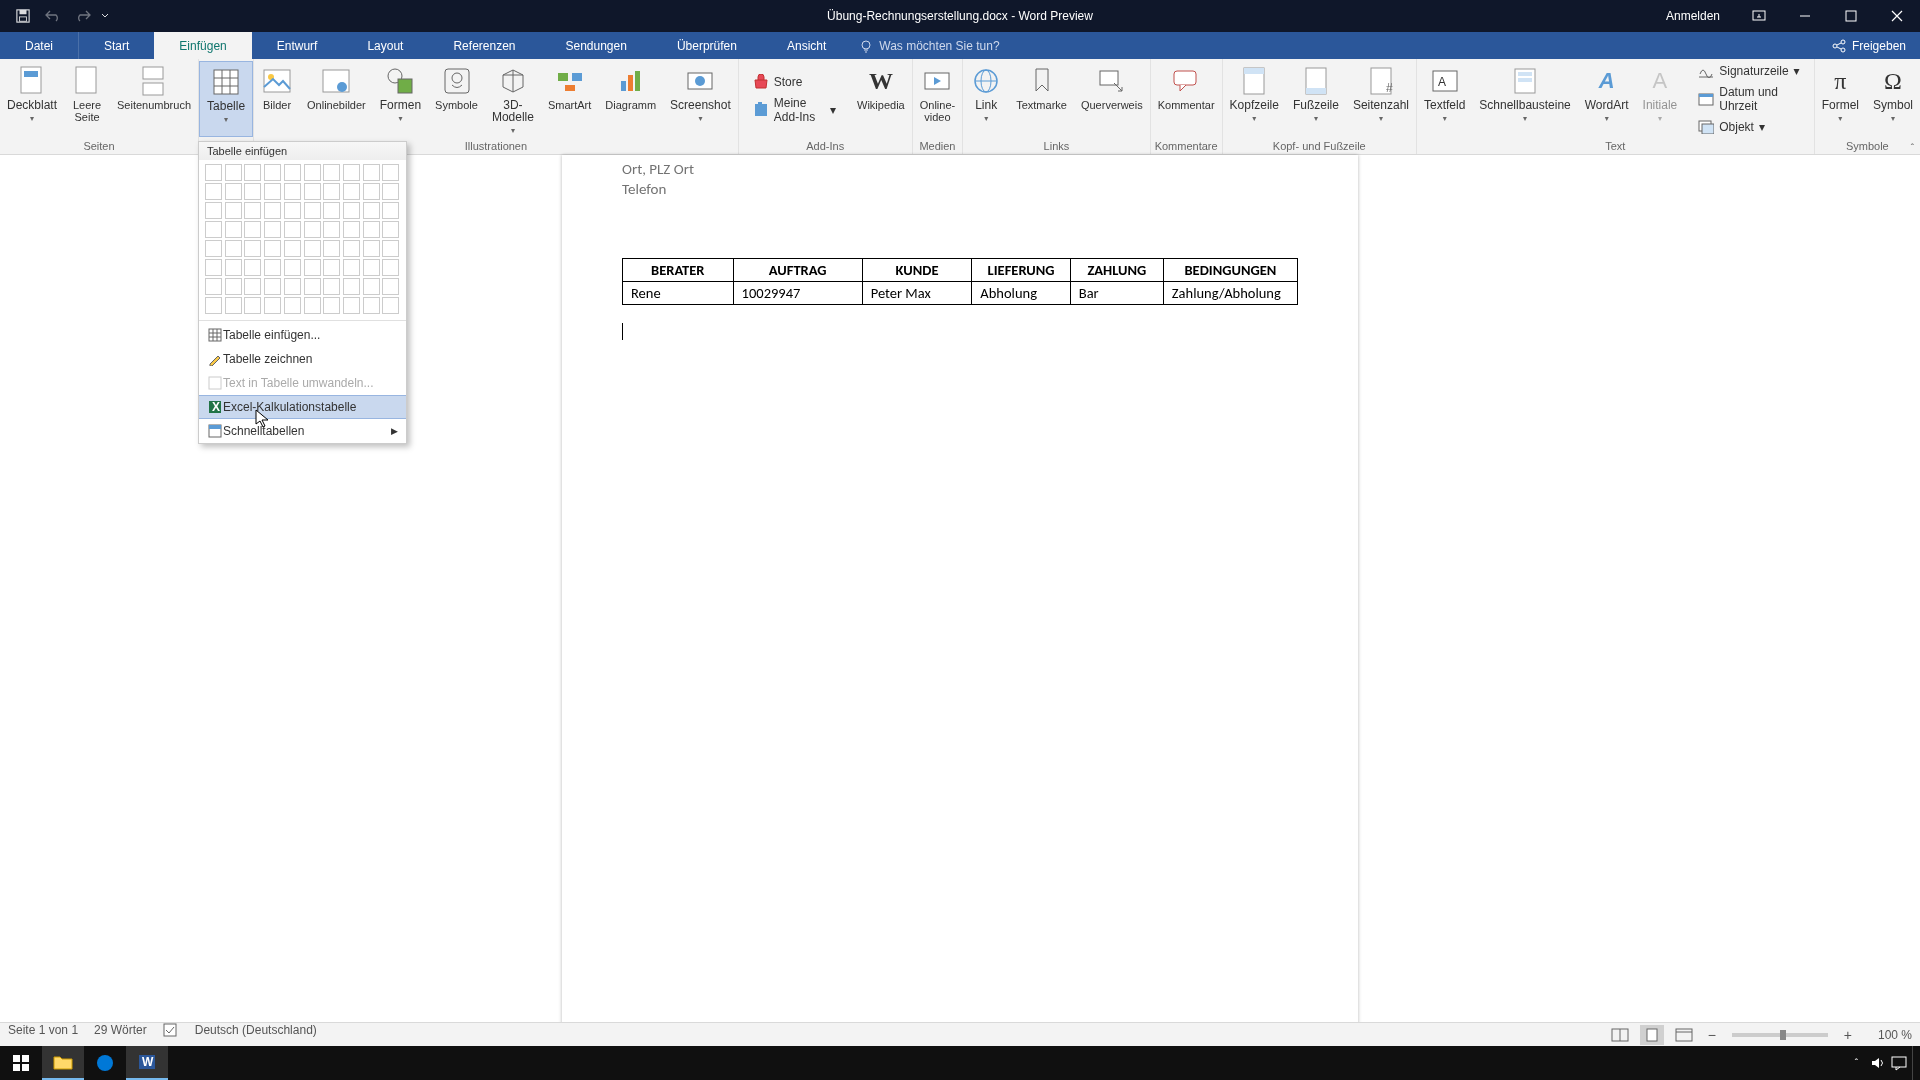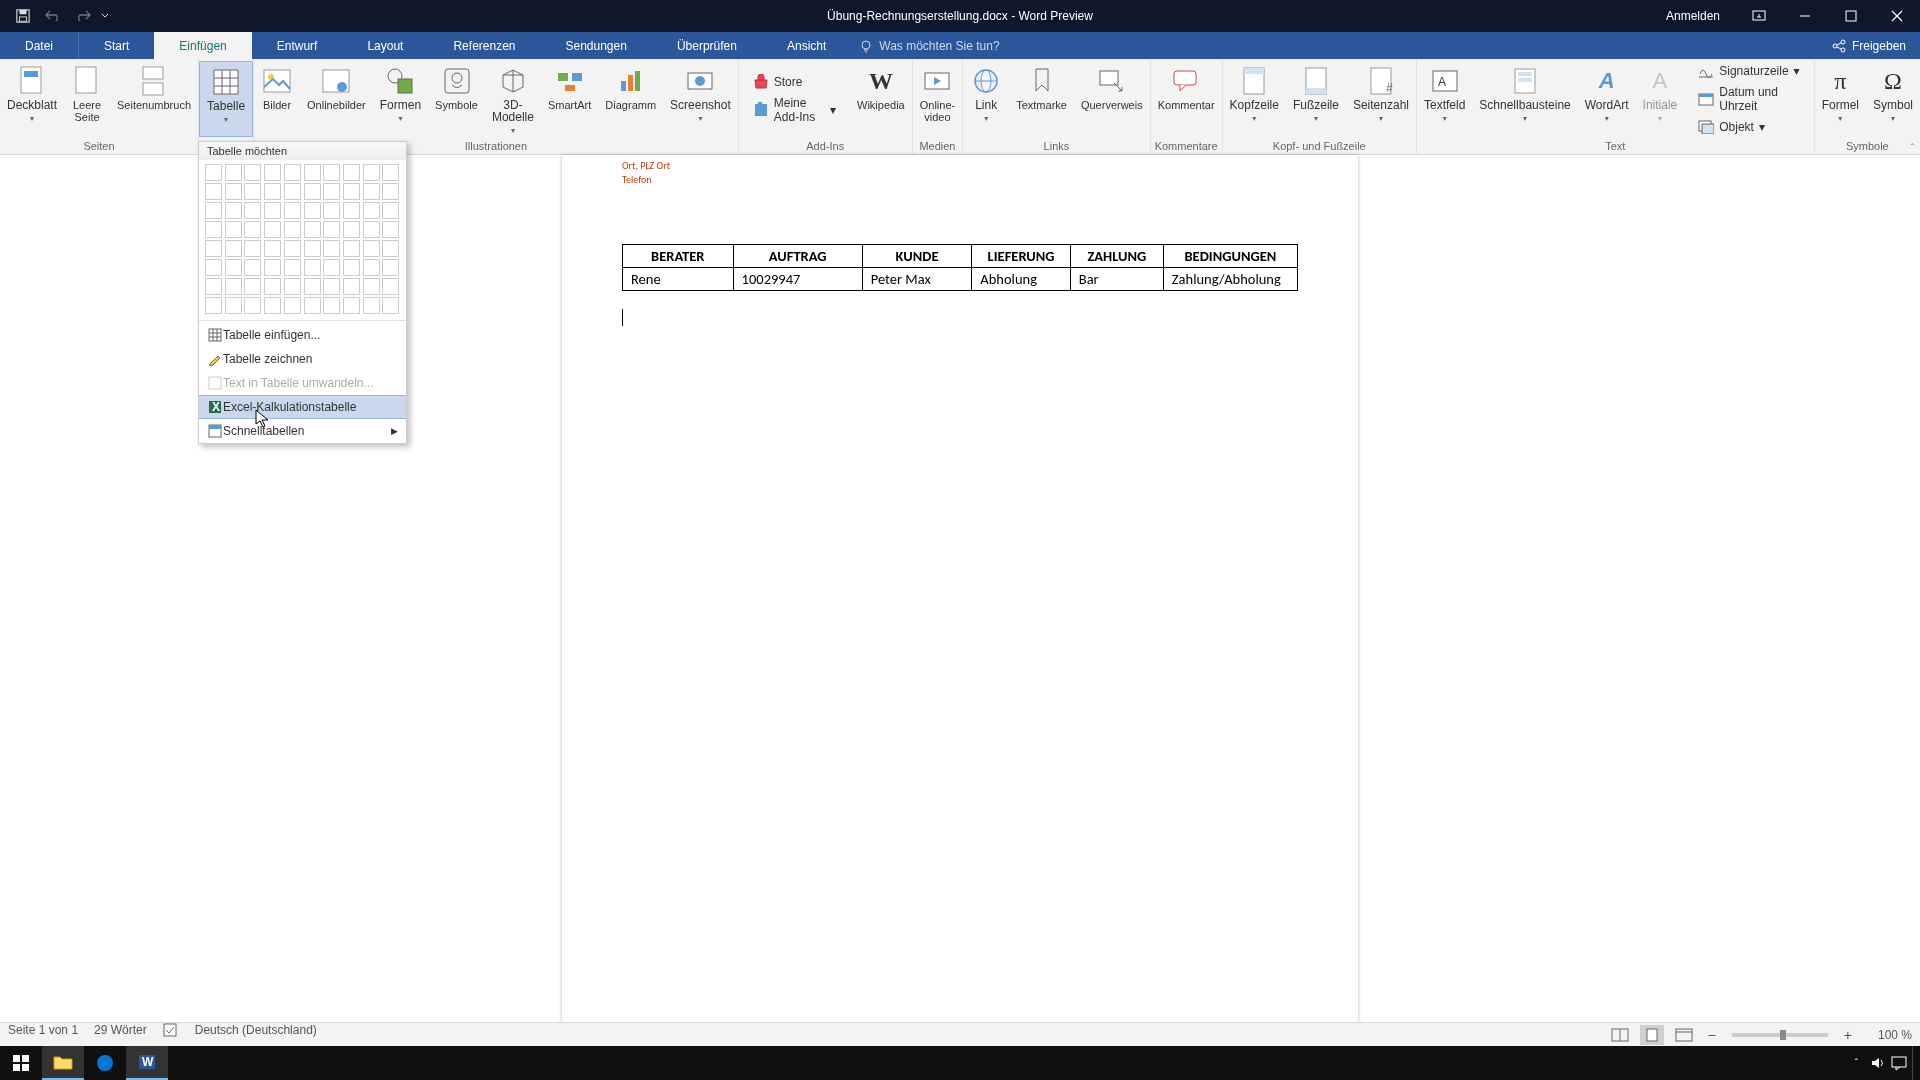--- a/index.html
+++ b/index.html
@@ -35,21 +35,21 @@
 .rbtn-big .dd{font-size:8px;color:#666}
 .rbtn-big.active{background:#c9d8ee;border:1px solid #98b5e0}
 .rbtn-small{display:flex;align-items:center;gap:5px;padding:2px 8px;font-size:11px;color:#333}
 .rbtn-small .sicon{width:16px;height:16px;display:flex;align-items:center;justify-content:center}
 .stack{display:flex;flex-direction:column;justify-content:center;gap:2px;height:76px;padding:2px 6px}
 .collapse-caret{position:absolute;right:6px;bottom:0;color:#666;font-size:10px}
 
 
 .docwrap{position:absolute;top:155px;left:0;right:0;bottom:30px;background:#fff;display:flex;justify-content:center}
 .page{width:796px;background:#fff;box-shadow:1px 0 3px rgba(0,0,0,.15),-1px 0 3px rgba(0,0,0,.15);padding:0 60px;position:relative;margin-top:0}
-.doc-text{font-family:Calibri,sans-serif;font-size:10px;color:#c2410c;line-height:1.35}
+.doc-text{font-family:Calibri,sans-serif;font-size:15px;color:#737373;line-height:1.35}
 .doc-table{border-collapse:collapse;margin-top:58px;border:1.5px solid #000}
 .doc-table th,.doc-table td{border:1.5px solid #000;padding:2px 8px;font-family:Calibri,sans-serif;font-size:14.5px}
 .doc-table th{font-weight:bold;text-align:center}
 .cursor{display:inline-block;width:0;height:17px;border-left:1px solid #000;vertical-align:bottom;margin-top:18px}
 
 
 .table-dd{position:absolute;left:198px;top:141px;background:#fff;border:1px solid #ccc;box-shadow:3px 3px 6px rgba(0,0,0,.25);width:209px;z-index:100}
 .dd-title{padding:3px 8px;font-size:11px;color:#333;background:linear-gradient(#f7f7f7,#eee)}
 .dd-grid{padding:4px 6px;display:grid;grid-template-columns:repeat(10,1fr);gap:2px}
 .dd-cell{width:17px;height:17px;border:1px solid #ccc;background:#fff}
@@ -527,21 +527,21 @@
         <td>Bar</td>
         <td>Zahlung/Abholung</td>
       </tr>
     </tbody>
       </table>
     <span class="cursor"></span>
   </div>
 </div>
 
 <div class="table-dd">
-  <div class="dd-title">Tabelle möchten</div>
+  <div class="dd-title">Tabelle einfügen</div>
   <div class="dd-grid">
       <div class="dd-cell"></div>
       <div class="dd-cell"></div>
       <div class="dd-cell"></div>
       <div class="dd-cell"></div>
       <div class="dd-cell"></div>
       <div class="dd-cell"></div>
       <div class="dd-cell"></div>
       <div class="dd-cell"></div>
       <div class="dd-cell"></div>

